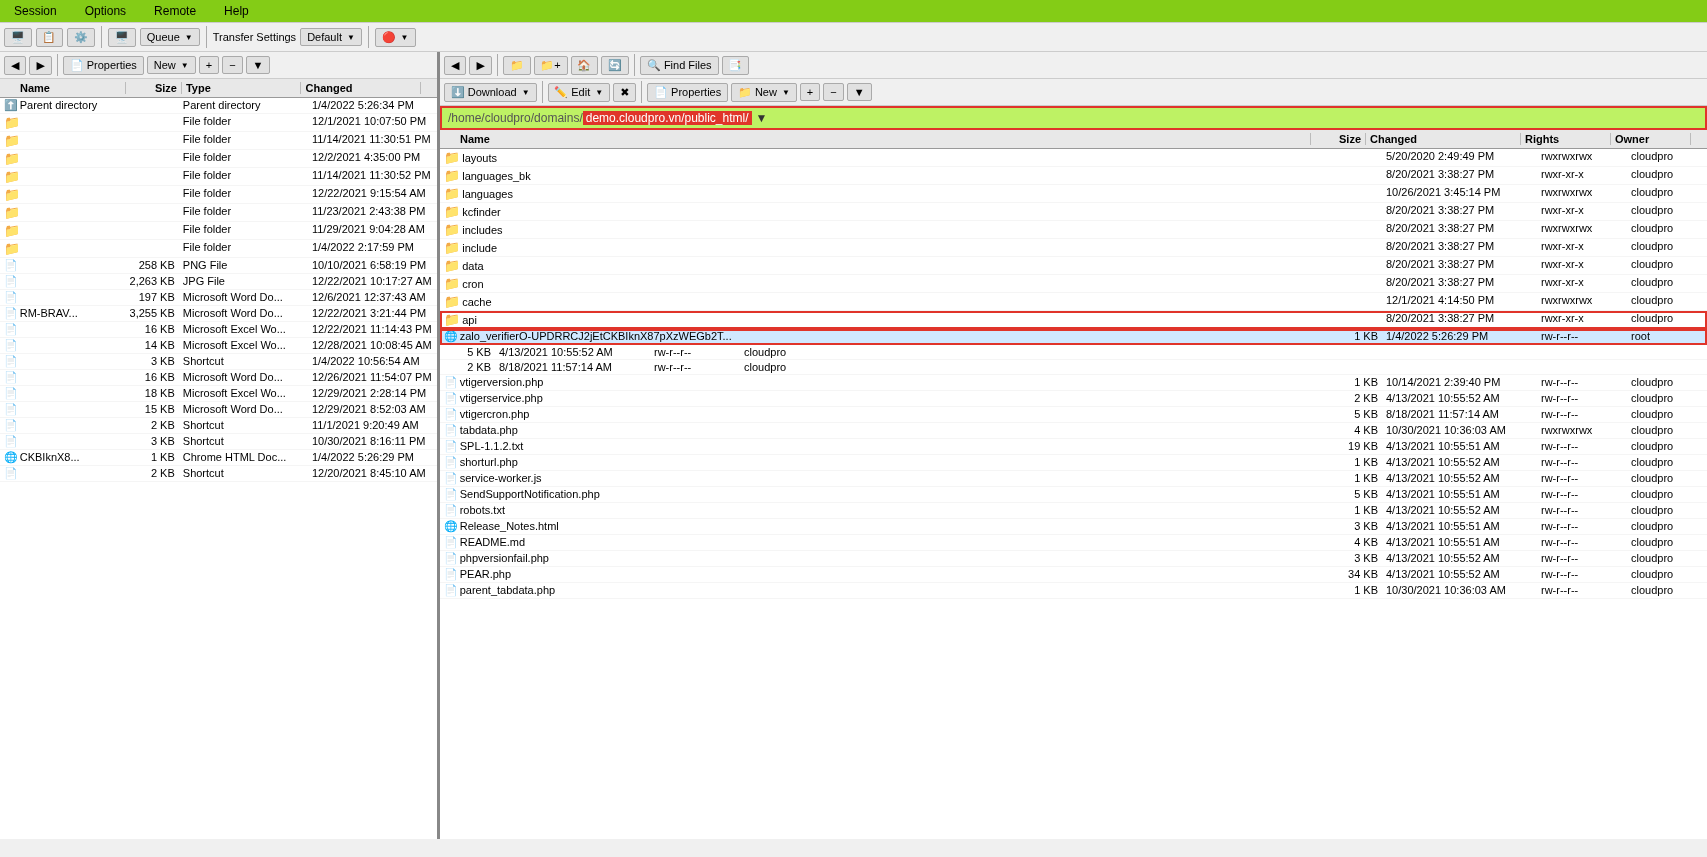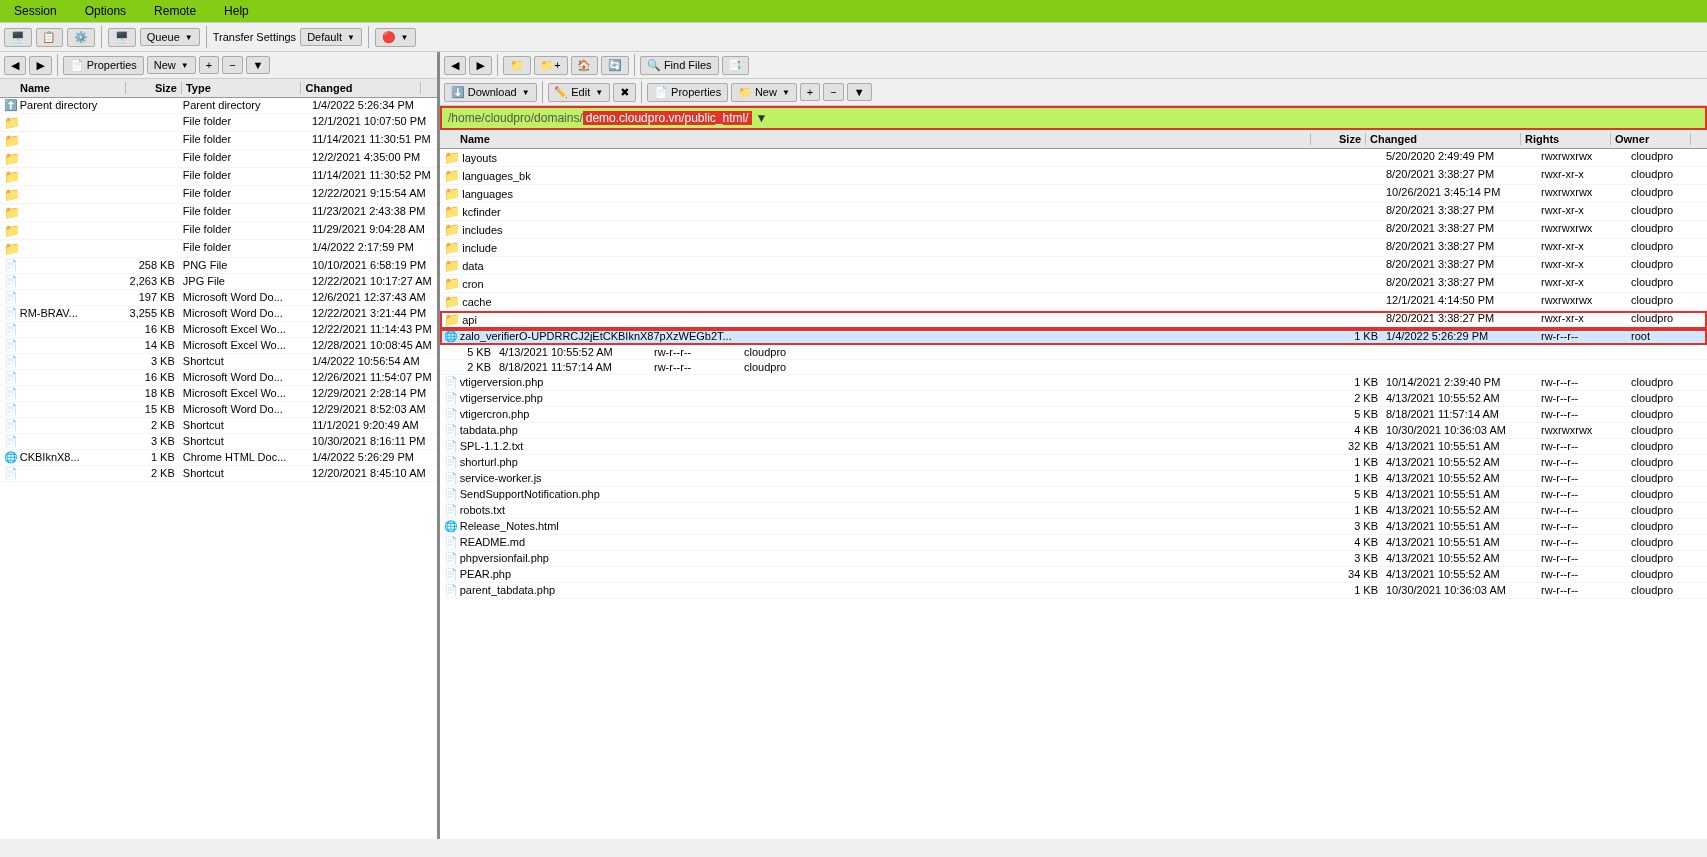--- a/index.html
+++ b/index.html
@@ -447,21 +447,21 @@
   </div>
         <div class="file-row">
     <div class="col r-name"><span class="file-icon">📄</span><span>tabdata.php</span></div>
     <div class="col r-size">4 KB</div>
     <div class="col r-changed">10/30/2021 10:36:03 AM</div>
     <div class="col r-rights">rwxrwxrwx</div>
     <div class="col r-owner">cloudpro</div>
   </div>
         <div class="file-row">
     <div class="col r-name"><span class="file-icon">📄</span><span>SPL-1.1.2.txt</span></div>
-    <div class="col r-size">32 KB</div>
+    <div class="col r-size">19 KB</div>
     <div class="col r-changed">4/13/2021 10:55:51 AM</div>
     <div class="col r-rights">rw-r--r--</div>
     <div class="col r-owner">cloudpro</div>
   </div>
         <div class="file-row">
     <div class="col r-name"><span class="file-icon">📄</span><span>shorturl.php</span></div>
     <div class="col r-size">1 KB</div>
     <div class="col r-changed">4/13/2021 10:55:52 AM</div>
     <div class="col r-rights">rw-r--r--</div>
     <div class="col r-owner">cloudpro</div>

